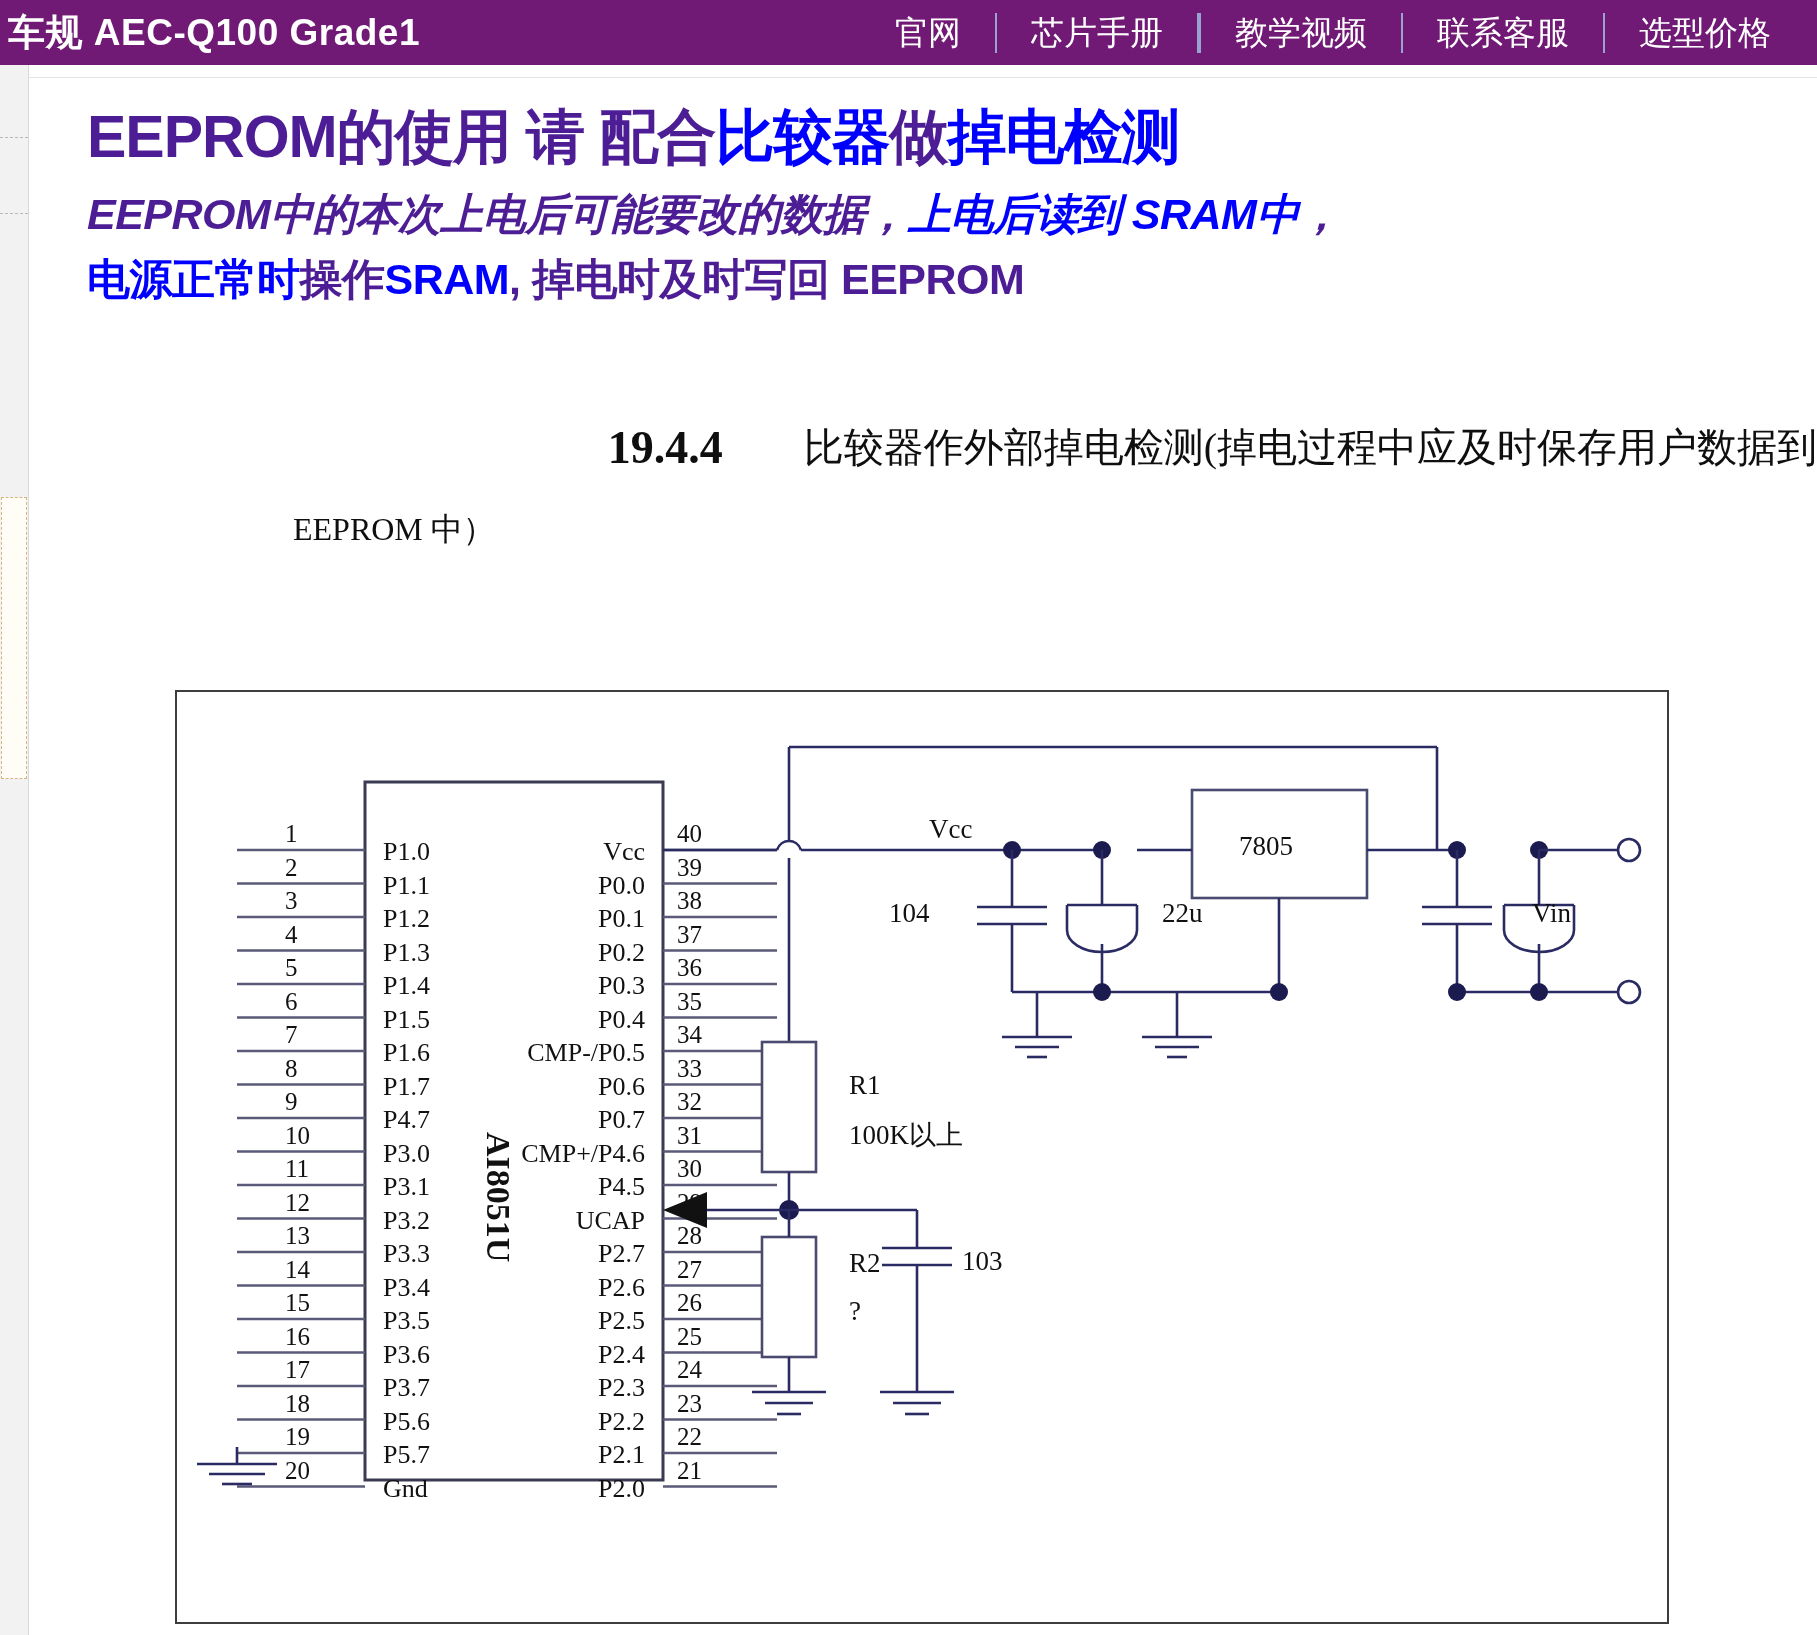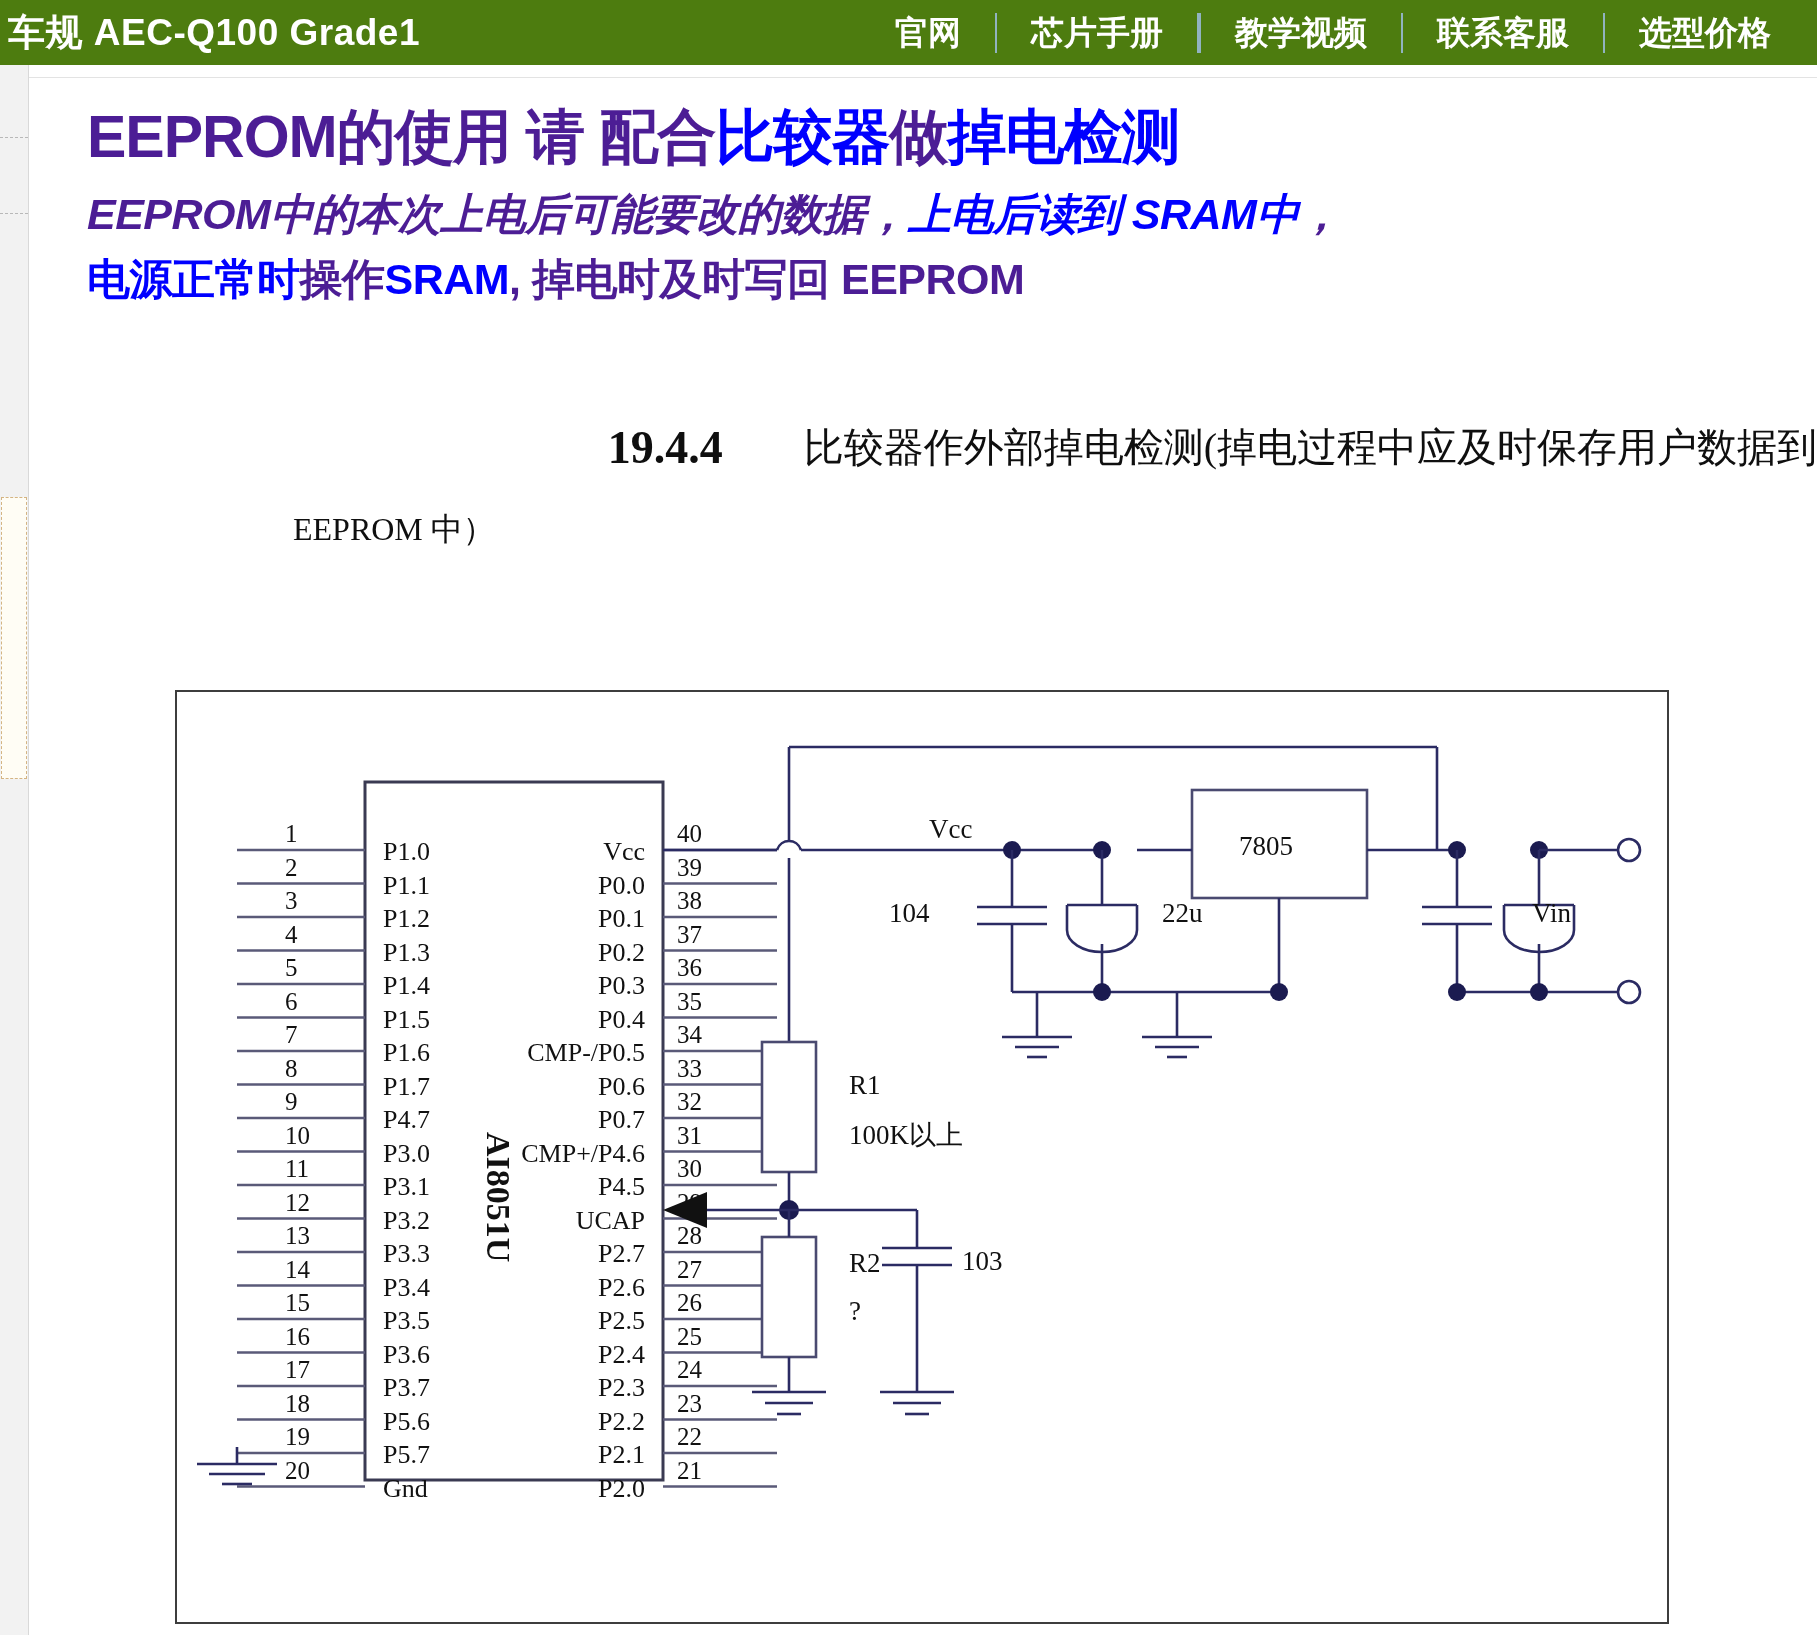--- a/index.html
+++ b/index.html
@@ -30,36 +30,36 @@
   }
   .ghost-thumb::after{
     content:"";position:absolute;left:6px;bottom:5px;
     width:0;height:0;border-left:18px solid transparent;
     border-right:18px solid transparent;border-bottom:20px solid #4f82c4;
   }
 
   
   .topnav{
     position:absolute;left:0;top:0;width:1817px;height:65px;
-    background:#4d7c0f;
+    background:#701a75;
     display:flex;align-items:center;
     z-index:5;
   }
   .nav-brand{
     color:#ffffff;
     font-size:37px;font-weight:700;
     padding:0 16px 0 8px;
     letter-spacing:.5px;
     white-space:nowrap;
     line-height:65px;
   }
   .nav-spacer{flex:0 0 425px;}
   .nav-items{display:flex;align-items:center;height:65px;}
   .nav-item{
-    color:#ffffff;font-size:33px;font-weight:700;
+    color:#ffffff;font-size:33px;font-weight:400;
     padding:0 34px;white-space:nowrap;line-height:65px;
   }
   .nav-sep{
     width:2px;height:40px;background:#9dbde0;opacity:.85;
   }
 
   
   .left-rail{
     position:absolute;left:0;top:65px;width:28px;height:1570px;
     background:#f2f2f2;border-right:1px solid #dcdcdc;z-index:1;

